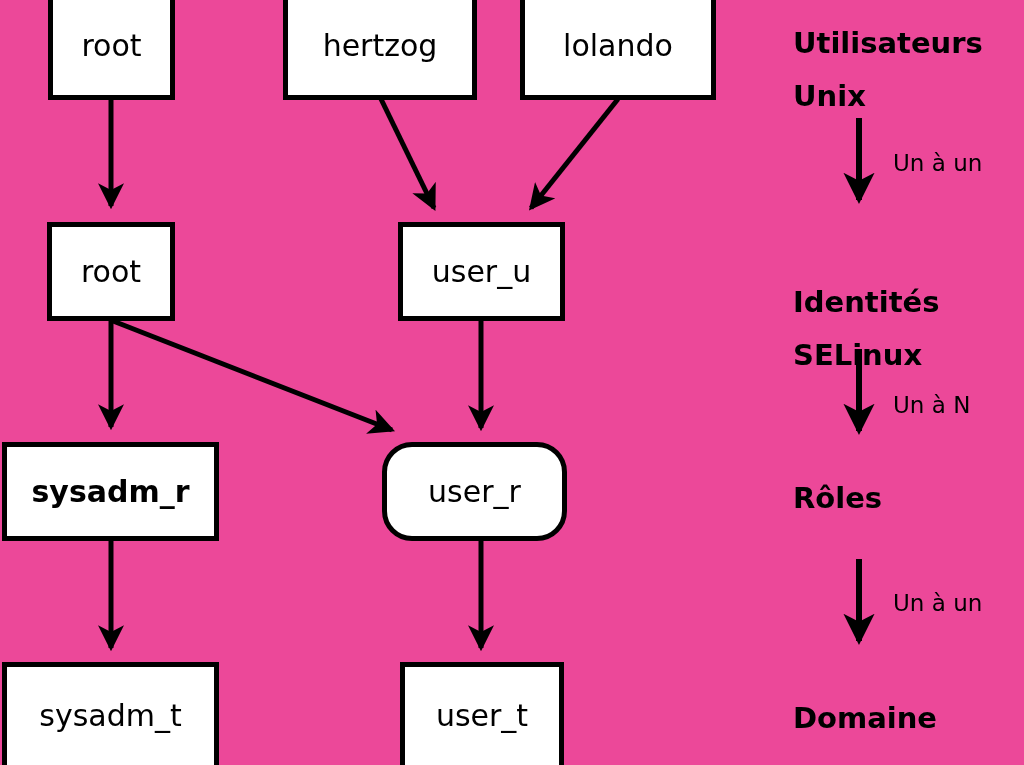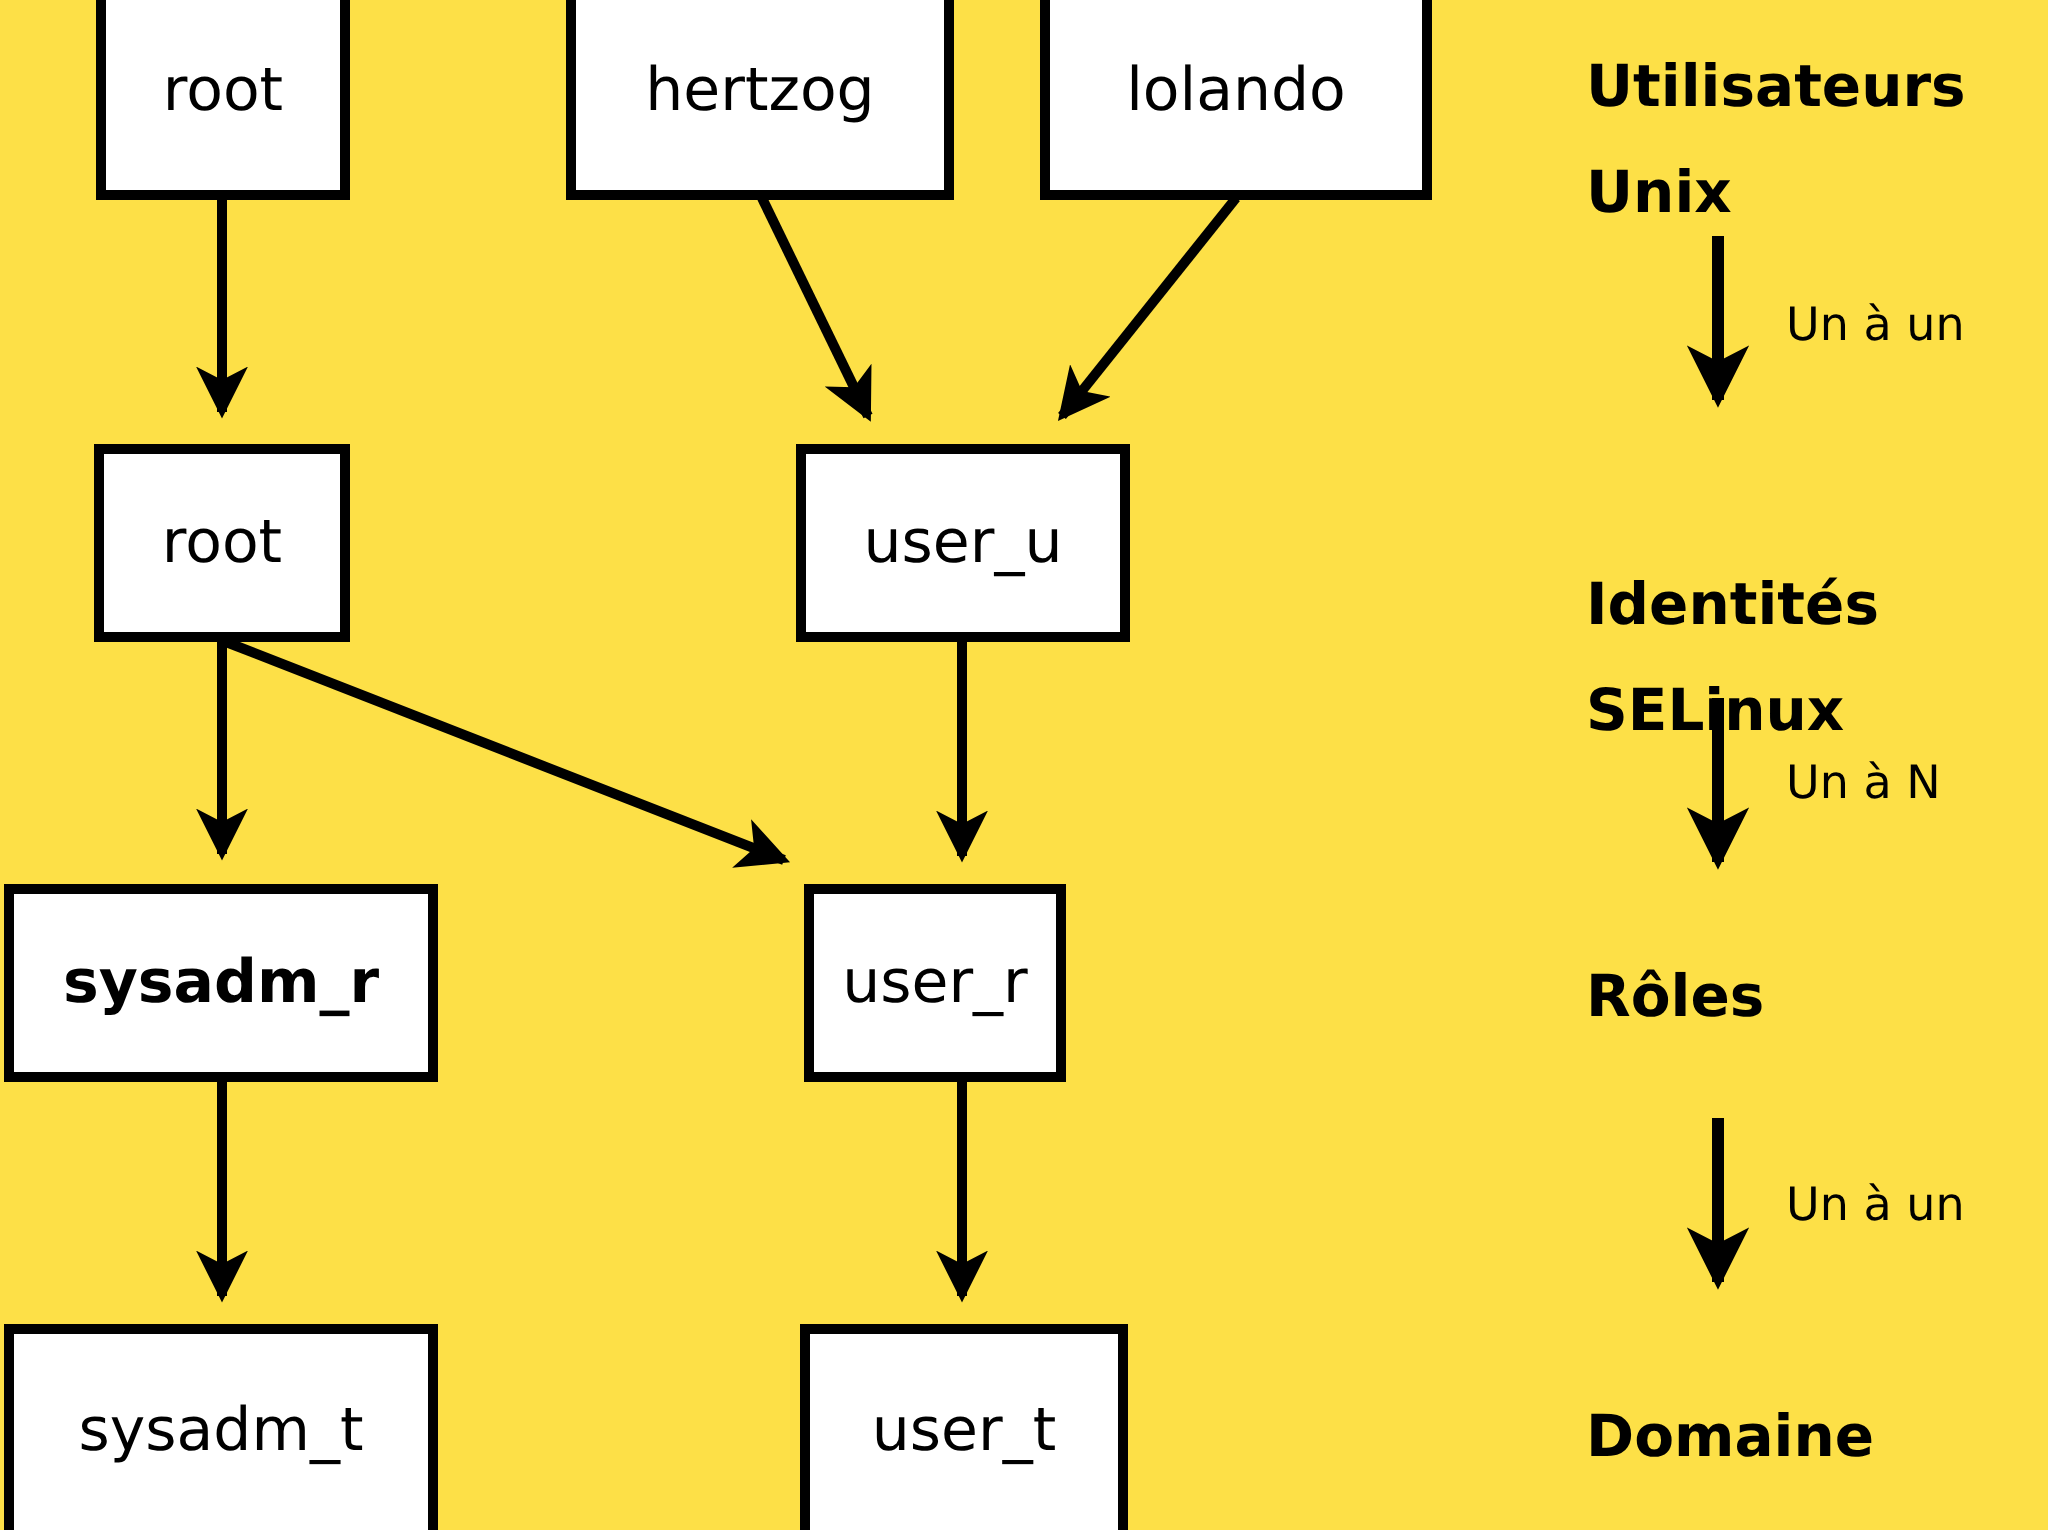--- a/index.html
+++ b/index.html
@@ -12,21 +12,21 @@
     width: 1024px;
     height: 765px;
     font-family: "DejaVu Sans", sans-serif;
     color: #000000;
     overflow: hidden;
   }
   #stage {
     position: relative;
     width: 1024px;
     height: 765px;
-    background: #fde047;
+    background: #ec4899;
   }
   #edges {
     position: absolute;
     left: 0;
     top: 0;
     width: 1024px;
     height: 765px;
   }
   .node {
     position: absolute;
@@ -135,41 +135,41 @@
   </div>
 
   <div class="node" style="left:398px; top:222px; width:167px; height:99px;">
     <span>user_u</span>
   </div>
 
   <div class="node" style="left:2px; top:442px; width:217px; height:99px;font-weight:bold;">
     <span>sysadm_r</span>
   </div>
 
-  <div class="node" style="left:402px; top:442px; width:131px; height:99px;">
+  <div class="node" style="left:382px; top:442px; width:185px; height:99px;border-radius:30px;">
     <span>user_r</span>
   </div>
 
   <div class="node" style="left:2px; top:662px; width:217px; height:108px;">
     <span>sysadm_t</span>
   </div>
 
   <div class="node" style="left:400px; top:662px; width:164px; height:108px;">
     <span>user_t</span>
   </div>
 
   <div class="legend-label" style="left:793px; top:17px;">Utilisateurs
 Unix</div>
 
   <div class="legend-edge-label" style="left:893px; top:152px;">Un à un</div>
 
   <div class="legend-label" style="left:793px; top:232px;margin-top:44px;">Identités
 SELinux</div>
 
-  <div class="legend-edge-label" style="left:893px; top:381px;">Un à N</div>
+  <div class="legend-edge-label" style="left:893px; top:394px;">Un à N</div>
 
   <div class="legend-label" style="left:793px; top:472px;">Rôles</div>
 
   <div class="legend-edge-label" style="left:893px; top:592px;">Un à un</div>
 
   <div class="legend-label" style="left:793px; top:692px;">Domaine</div>
 
 </div>
 
 </body></html>

